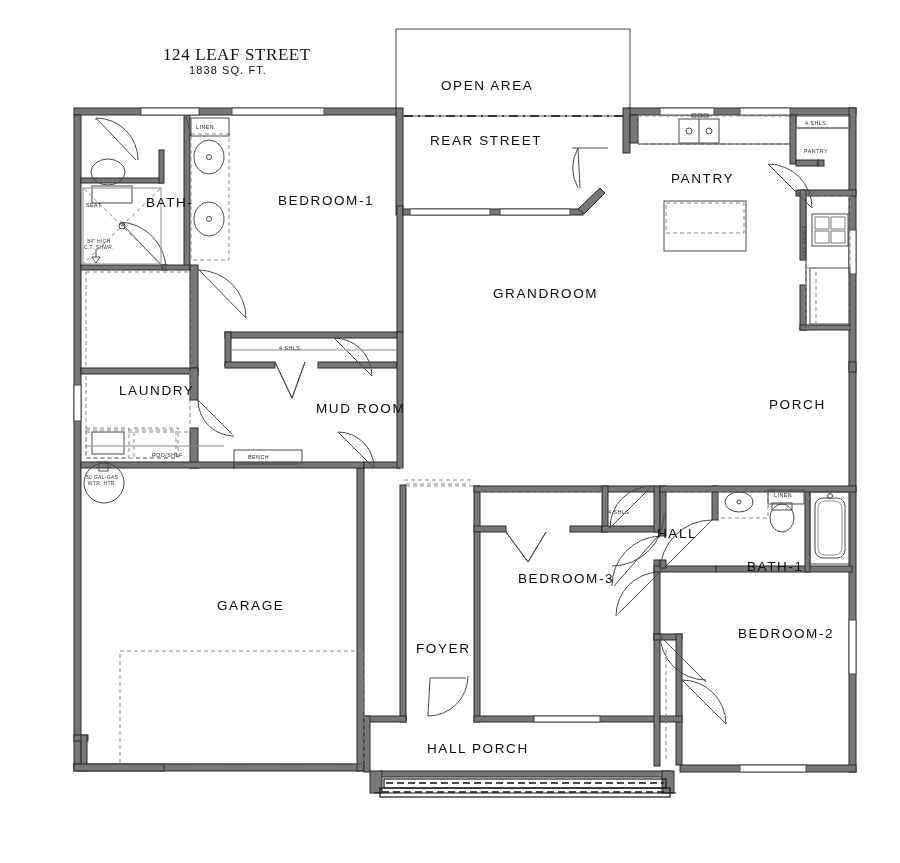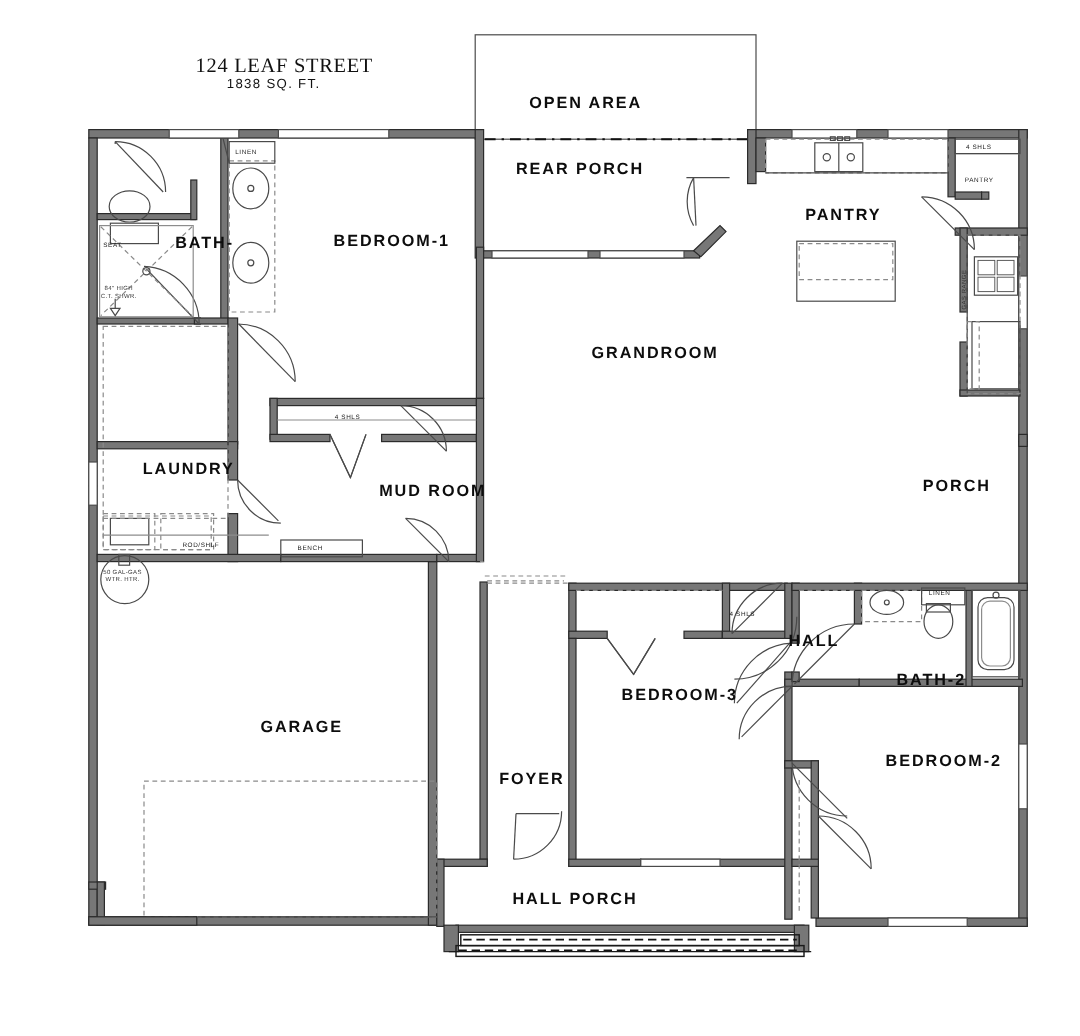--- a/index.html
+++ b/index.html
@@ -6,21 +6,21 @@
   body{width:900px;height:863px;overflow:hidden;
        font-family:"Liberation Sans",sans-serif;color:#111;}
   #sheet{position:relative;width:900px;height:863px;background:#fff;}
 
   
   .title{position:absolute;font-family:"Liberation Serif",serif;
          font-size:17px;letter-spacing:.6px;color:#111;white-space:nowrap;}
   .subtitle{position:absolute;font-family:"Liberation Sans",sans-serif;
             font-size:11px;letter-spacing:1.1px;white-space:nowrap;color:#111;}
   .room{position:absolute;font-size:13.5px;letter-spacing:1.6px;
-        white-space:nowrap;color:#0d0d0d;font-weight:700;}
+        white-space:nowrap;color:#0d0d0d;font-weight:400;}
   .tiny{position:absolute;font-size:5.3px;letter-spacing:.5px;
         white-space:nowrap;color:#222;}
   .tiny2{position:absolute;font-size:5.0px;letter-spacing:.3px;
          white-space:nowrap;color:#333;line-height:1.25;text-align:center;}
   .vtiny{position:absolute;font-size:5.0px;letter-spacing:.4px;
          white-space:nowrap;color:#333;
          transform:rotate(-90deg);transform-origin:0 0;}
   svg.ov{position:absolute;left:0;top:0;width:900px;height:863px;overflow:visible;}
 </style>
 </head>
@@ -349,30 +349,30 @@
 
     <g class="LD">
       <line x1="404" y1="480" x2="474" y2="480"></line>
     </g>
 
     <rect class="W" x="849" y="362" width="7" height="10"></rect>
 
   </svg>
 
   <div class="room" style="left:441px;top:78px;">OPEN AREA</div>
-  <div class="room" style="left:430px;top:133px;">REAR PORCH</div>
+  <div class="room" style="left:430px;top:133px;">REAR STREET</div>
   <div class="room" style="left:671px;top:171px;">PANTRY</div>
   <div class="room" style="left:278px;top:193px;">BEDROOM-1</div>
   <div class="room" style="left:146px;top:195px;">BATH-</div>
   <div class="room" style="left:493px;top:286px;">GRANDROOM</div>
   <div class="room" style="left:119px;top:383px;">LAUNDRY</div>
   <div class="room" style="left:279px;top:401px;margin-left:37px;">MUD ROOM</div>
   <div class="room" style="left:769px;top:397px;">PORCH</div>
   <div class="room" style="left:657px;top:526px;">HALL</div>
-  <div class="room" style="left:747px;top:559px;">BATH-2</div>
+  <div class="room" style="left:747px;top:559px;">BATH-1</div>
   <div class="room" style="left:518px;top:571px;">BEDROOM-3</div>
   <div class="room" style="left:416px;top:605px;margin-top:36px;">FOYER</div>
   <div class="room" style="left:217px;top:598px;text-align:center;">GARAGE</div>
   <div class="room" style="left:738px;top:626px;">BEDROOM-2</div>
   <div class="room" style="left:427px;top:741px;">HALL PORCH</div>
 
   <div class="tiny" style="left:196px;top:124px;">LINEN</div>
   <div class="tiny" style="left:805px;top:120px;">4 SHLS</div>
   <div class="tiny" style="left:804px;top:148px;">PANTRY</div>
   <div class="tiny" style="left:86px;top:202px;">SEAT</div>

